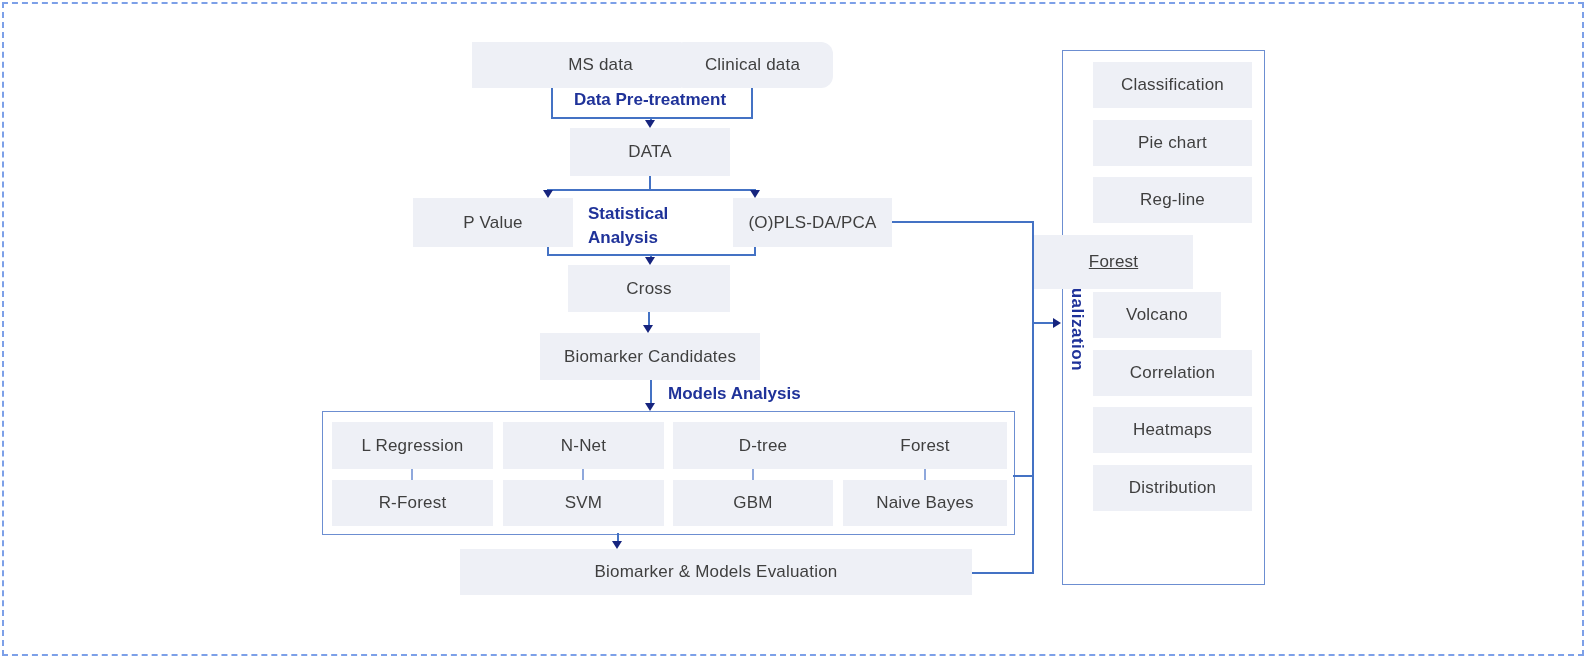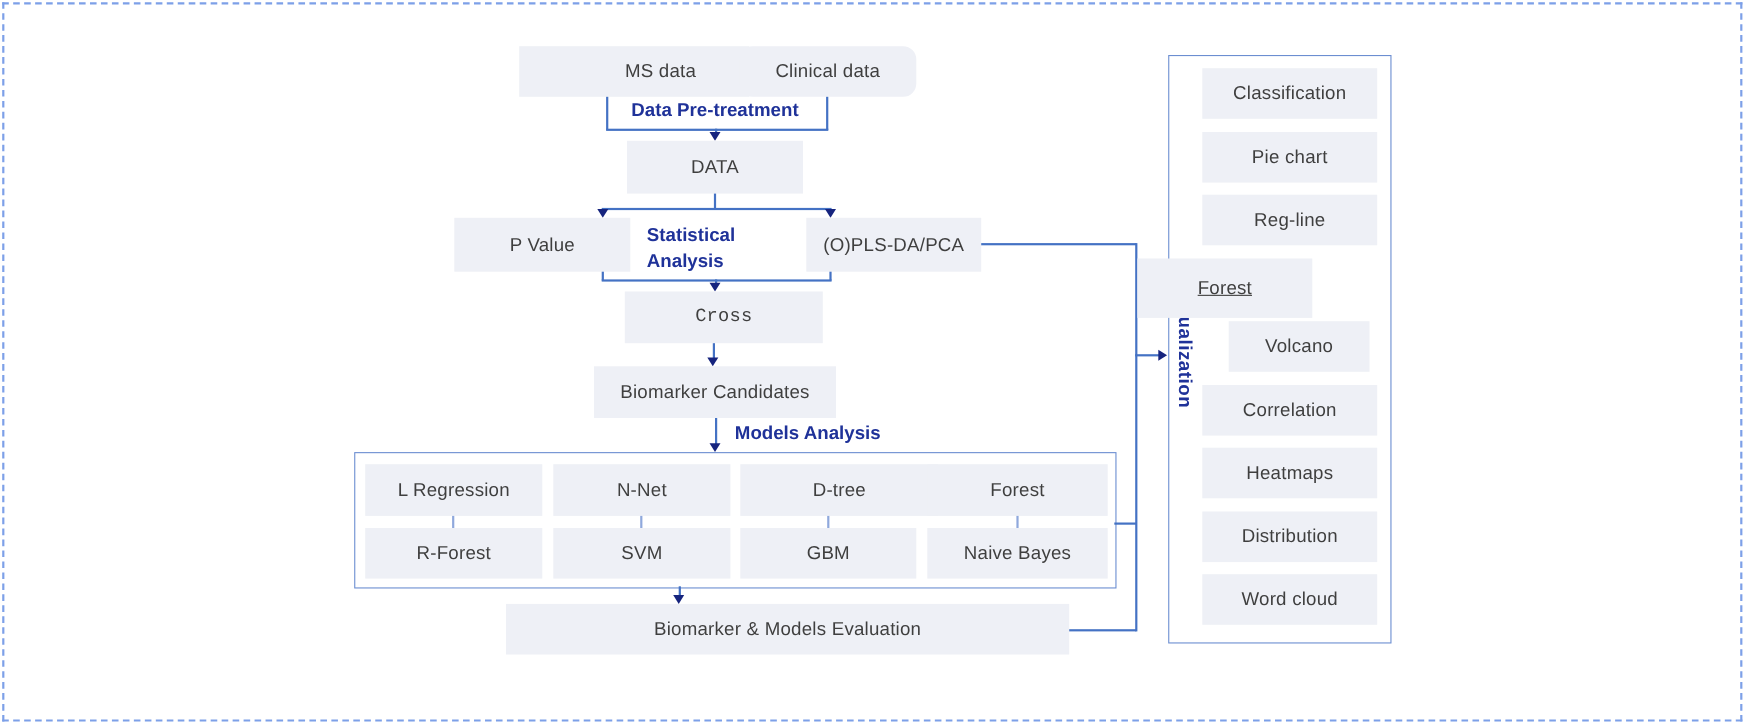--- a/index.html
+++ b/index.html
@@ -66,21 +66,21 @@
 
   <div class="flowlabel" style="left:588px;top:204px;">Statistical</div>
   <div class="flowlabel" style="left:588px;top:228px;">Analysis</div>
 
   <div class="vline" style="left:547px;top:247px;height:8px;"></div>
   <div class="vline" style="left:754px;top:247px;height:8px;"></div>
   <div class="hline" style="left:547px;top:254px;width:209px;"></div>
   <div class="vline" style="left:650px;top:254px;height:4px;"></div>
   <div class="arrow-down" style="left:645px;top:257px;"></div>
 
-  <div class="box" style="left:568px;top:265px;width:180px;height:47px;font-family:Liberation Mono, monospace;">Cross</div>
+  <div class="box" style="left:568px;top:265px;width:162px;height:47px;">Cross</div>
 
   <div class="vline" style="left:648px;top:312px;height:15px;"></div>
   <div class="arrow-down" style="left:643px;top:325px;"></div>
 
   <div class="box" style="left:540px;top:333px;width:220px;height:47px;">Biomarker Candidates</div>
 
   <div class="vline" style="left:650px;top:380px;height:25px;"></div>
   <div class="arrow-down" style="left:645px;top:403px;"></div>
   <div class="flowlabel" style="left:668px;top:384px;">Models Analysis</div>
 
@@ -113,18 +113,17 @@
   <div class="hline" style="left:1032px;top:322px;width:23px;"></div>
   <div class="arrow-right" style="left:1053px;top:318px;"></div>
 
   <div class="container-frame" style="left:1062px;top:50px;width:201px;height:533px;"></div>
   <div class="vertlabel" style="left:1062px;top:50px;width:30px;height:533px;">Visualization</div>
 
   <div class="box" style="left:1093px;top:62px;width:159px;height:46px;">Classification</div>
   <div class="box" style="left:1093px;top:120px;width:159px;height:46px;">Pie chart</div>
   <div class="box" style="left:1093px;top:177px;width:159px;height:46px;">Reg-line</div>
   <div class="box" style="left:1034px;top:235px;width:159px;height:54px;text-decoration:underline;">Forest</div>
-  <div class="box" style="left:1117px;top:292px;width:128px;height:46px;">Volcano</div>
+  <div class="box" style="left:1093px;top:292px;width:128px;height:46px;">Volcano</div>
   <div class="box" style="left:1093px;top:350px;width:159px;height:46px;">Correlation</div>
   <div class="box" style="left:1093px;top:407px;width:159px;height:46px;">Heatmaps</div>
   <div class="box" style="left:1093px;top:465px;width:159px;height:46px;">Distribution</div>
-  <div class="box" style="left:1093px;top:522px;width:159px;height:46px;">Word cloud</div>
 </div>
 
 </body></html>

